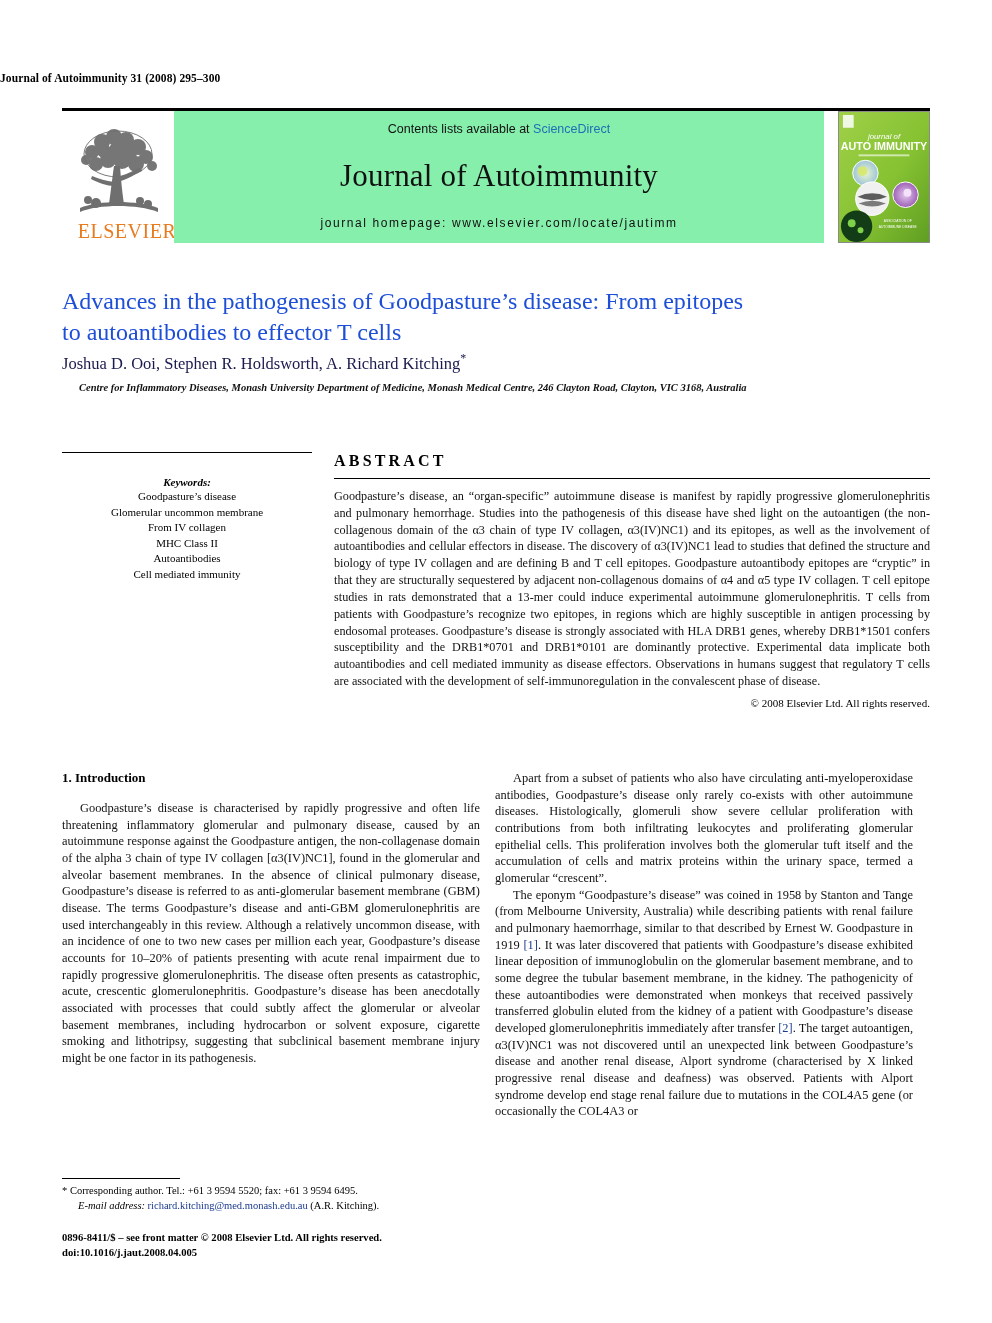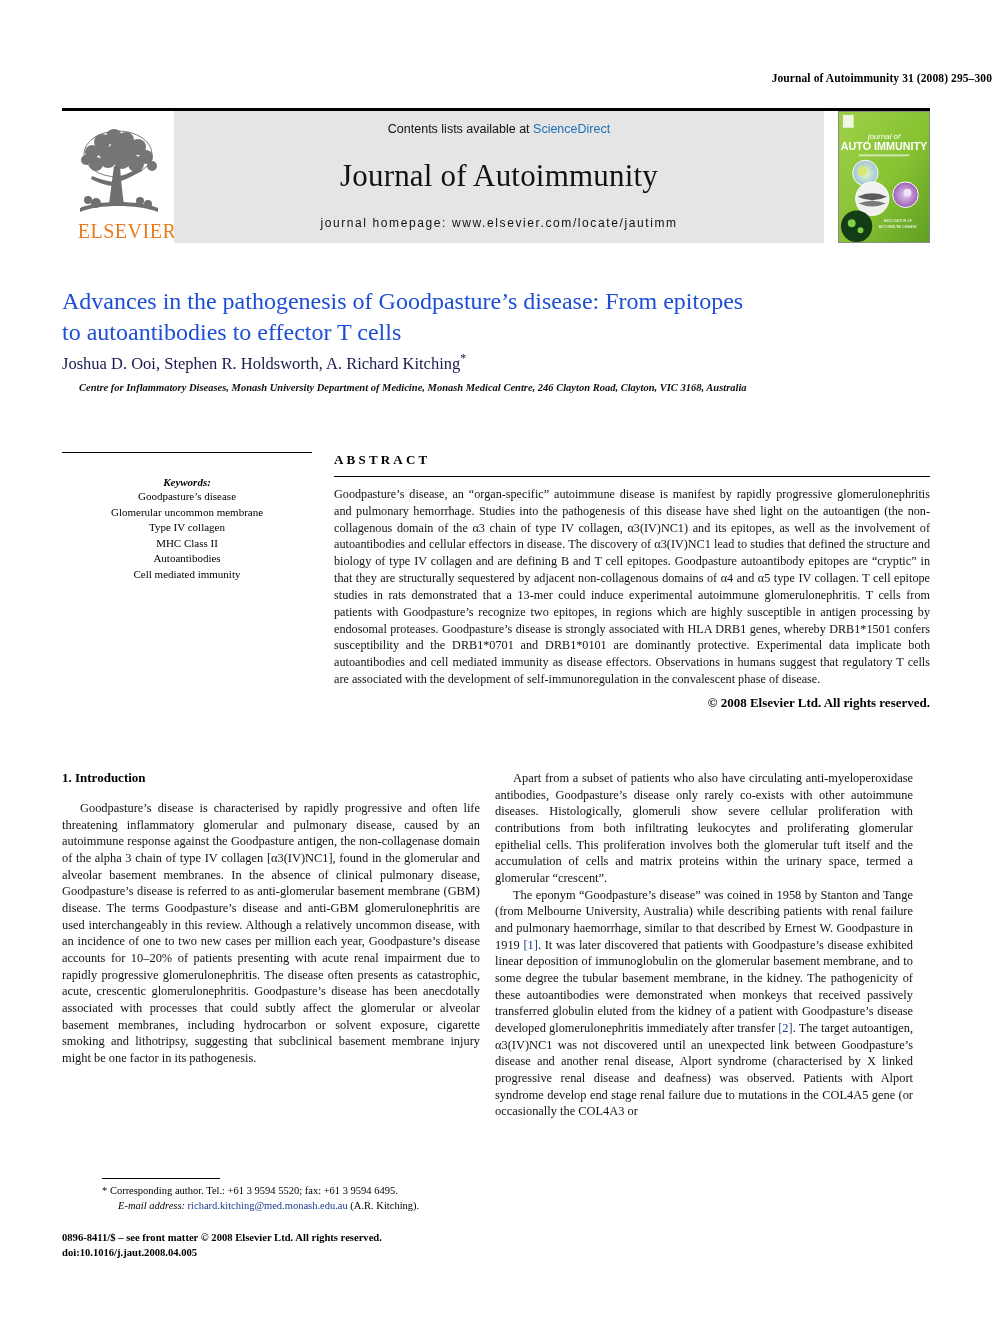--- a/index.html
+++ b/index.html
@@ -17,21 +17,21 @@
   }
   .page {
     width: 992px;
     height: 1323px;
     position: relative;
     box-sizing: border-box;
   }
 
   
   .running-head {
-    text-align: right;
+    text-align: left;
     font-size: 11.5px;
     font-weight: bold;
     padding-top: 72px;
     letter-spacing: 0.1px;
   }
 
   
   .masthead {
     position: absolute;
     left: 62px;
@@ -57,21 +57,21 @@
     font-family: "Liberation Serif", serif;
     color: #E87B1E;
     font-size: 20px;
     letter-spacing: 0.5px;
     line-height: 1;
     margin-top: 1px;
     margin-left: 18px;
   }
   .journal-band {
     flex: 1 1 auto;
-    background: #e5e5e5;
+    background: #86efac;
     display: flex;
     flex-direction: column;
     align-items: center;
     justify-content: space-between;
     padding: 11px 0 13px 0;
     box-sizing: border-box;
   }
   .contents-line {
     font-family: "Liberation Sans", sans-serif;
     font-size: 12.5px;
@@ -155,40 +155,39 @@
     margin-bottom: 1px;
   }
   .kw-item {
     font-size: 11px;
     line-height: 1.42;
   }
   .abstract-col {
     flex: 1 1 auto;
   }
   .abs-label {
-    font-size: 13px;
+    font-size: 16px;
     font-weight: bold;
     letter-spacing: 3.2px;
     padding-bottom: 8px;
   }
   .abs-rule {
     border-top: 1.5px solid #000;
     margin-bottom: 9px;
   }
   .abs-text {
     font-size: 12.2px;
     line-height: 1.38;
     text-align: justify;
     color: #111;
   }
   .abs-copy {
-    font-size: 13px;
+    font-size: 11px;
     text-align: right;
     margin-top: 7px;
-    font-weight: bold;
   }
 
   
   .body-cols {
     position: absolute;
     left: 62px;
     top: 770px;
     width: 868px;
     display: flex;
     gap: 15px;
@@ -213,21 +212,20 @@
   .ref-link { color: #1a3a8f; }
 
   
   .footnote {
     position: absolute;
     left: 62px;
     top: 1178px;
     width: 418px;
     font-size: 10.5px;
     line-height: 1.45;
-    margin-left: 40px;
   }
   .footnote-rule {
     border-top: 1px solid #000;
     width: 118px;
     margin-bottom: 4px;
   }
   .fn-line { padding-left: 8px; text-indent: -8px; }
   .fn-line2 { padding-left: 16px; }
   .fn-ital { font-style: italic; }
   .mail-link { color: #1a3a8f; }
@@ -340,21 +338,21 @@
     </h1>
     <div class="authors"><span>Joshua D. Ooi, Stephen R. Holdsworth, A. Richard Kitching</span><span class="star">*</span></div>
     <div class="affiliation">Centre for Inflammatory Diseases, Monash University Department of Medicine, Monash Medical Centre, 246 Clayton Road, Clayton, VIC 3168, Australia</div>
   </div>
 
   <div class="abs-wrap">
     <div class="keywords-col">
       <div class="kw-head">Keywords:</div>
       <div class="kw-item">Goodpasture’s disease</div>
       <div class="kw-item">Glomerular uncommon membrane</div>
-      <div class="kw-item">Type IV collagen</div>
+      <div class="kw-item">From IV collagen</div>
       <div class="kw-item">MHC Class II</div>
       <div class="kw-item">Autoantibodies</div>
       <div class="kw-item">Cell mediated immunity</div>
     </div>
 
     <div class="abstract-col">
       <div class="abs-label">ABSTRACT</div>
       <div class="abs-rule"></div>
       <div class="abs-text">Goodpasture’s disease, an “organ-specific” autoimmune disease is manifest by rapidly progressive glomerulonephritis and pulmonary hemorrhage. Studies into the pathogenesis of this disease have shed light on the autoantigen (the non-collagenous domain of the α3 chain of type IV collagen, α3(IV)NC1) and its epitopes, as well as the involvement of autoantibodies and cellular effectors in disease. The discovery of α3(IV)NC1 lead to studies that defined the structure and biology of type IV collagen and are defining B and T cell epitopes. Goodpasture autoantibody epitopes are “cryptic” in that they are structurally sequestered by adjacent non-collagenous domains of α4 and α5 type IV collagen. T cell epitope studies in rats demonstrated that a 13-mer could induce experimental autoimmune glomerulonephritis. T cells from patients with Goodpasture’s recognize two epitopes, in regions which are highly susceptible in antigen processing by endosomal proteases. Goodpasture’s disease is strongly associated with HLA DRB1 genes, whereby DRB1*1501 confers susceptibility and the DRB1*0701 and DRB1*0101 are dominantly protective. Experimental data implicate both autoantibodies and cell mediated immunity as disease effectors. Observations in humans suggest that regulatory T cells are associated with the development of self-immunoregulation in the convalescent phase of disease.</div>
       <div class="abs-copy">© 2008 Elsevier Ltd. All rights reserved.</div>

